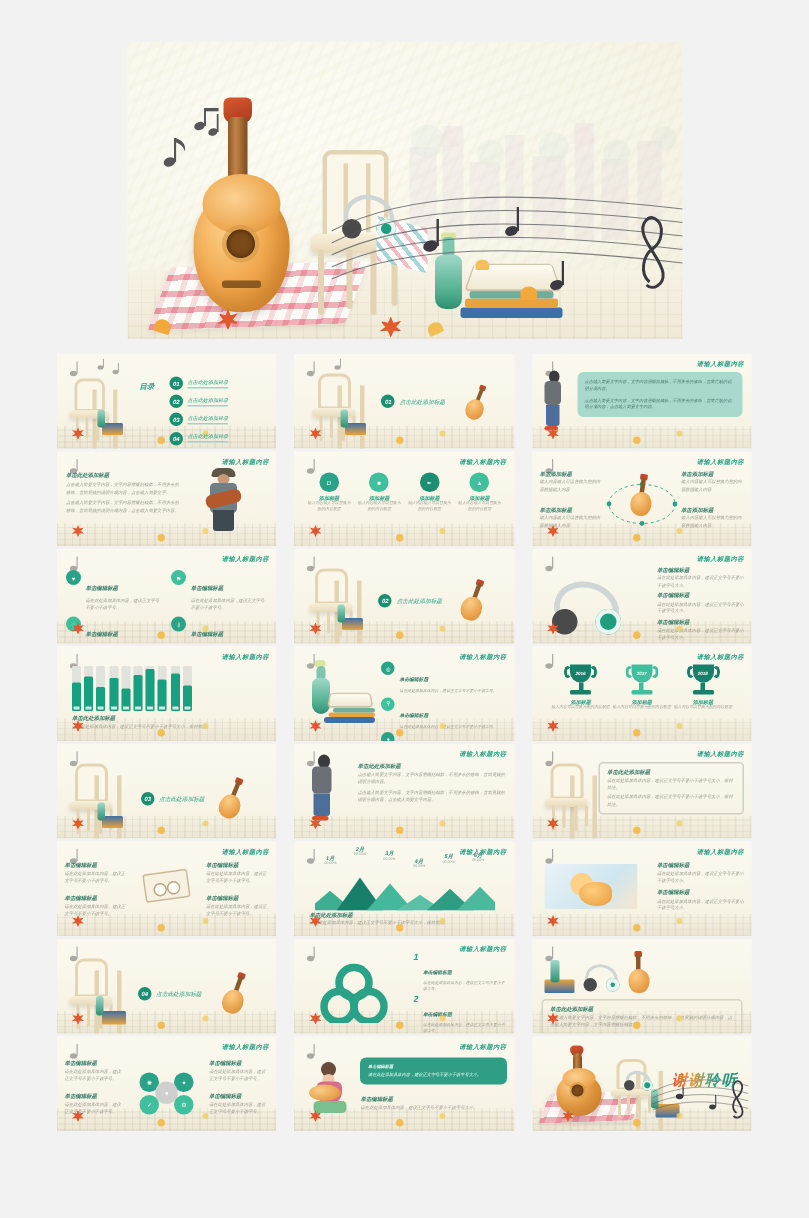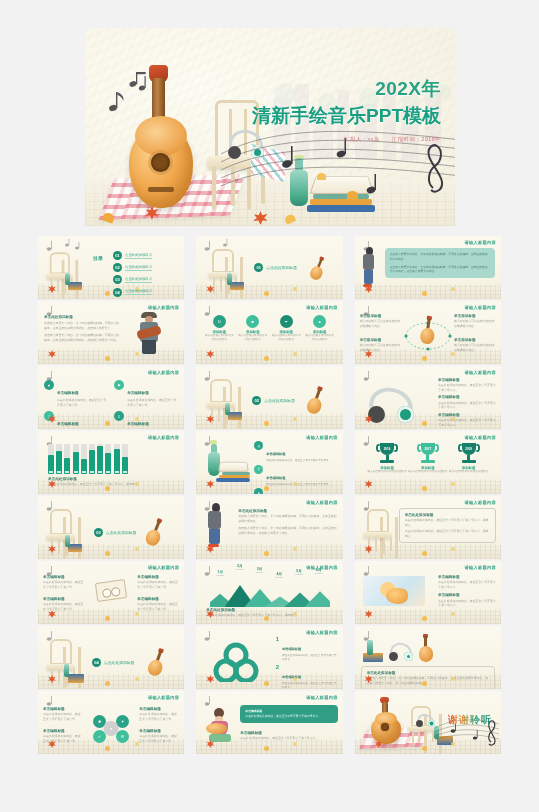--- a/index.html
+++ b/index.html
@@ -150,21 +150,21 @@
     text-shadow:0 1px 0 rgba(255,255,255,.8);
   }
   .t-sub{
     margin-top:7px; font-size:5.5px; color:#cf7a86; letter-spacing:.4px; white-space:nowrap;
   }
   .t-sub span{ margin-left:10px; }
 
   
   .grid{
     position:absolute; left:38px; top:236px; width:463px;
-    display:grid; grid-template-columns:repeat(3,1fr); gap:2px 12px;
+    display:grid; grid-template-columns:repeat(3,1fr); gap:2px 12px;font-style:italic;
   }
   .slide{
     position:relative; width:100%; height:63px; overflow:hidden;
     background:linear-gradient(180deg,#fbf9ef 0%,#f7f4e6 70%,#f2efe0 100%);
   }
   .slide .gnd{
     position:absolute; left:0; bottom:0; width:100%; height:15px;
     background:linear-gradient(180deg,rgba(245,241,228,0),#efeada 60%,#ece6d4);
   }
   .slide .gnd:after{
@@ -366,28 +366,20 @@
         <rect x="13" y="20" width="1.4" height="16"></rect>
         <path d="M14.4 20 q7 3 6 9 q-2-5-6-6z"></path>
         <ellipse cx="30" cy="12" rx="3.6" ry="2.7" transform="rotate(-20 30 12)"></ellipse>
         <rect x="33" y="0" width="1.3" height="12"></rect>
         <ellipse cx="39" cy="16" rx="3.2" ry="2.4" transform="rotate(-20 39 16)"></ellipse>
         <rect x="41.5" y="4" width="1.2" height="12"></rect>
         <rect x="33" y="0" width="9.7" height="2.2"></rect>
       </g>
     </svg>
 
-    <div class="title-wrap">
-      <div class="t-year">202X年</div>
-      <div class="t-main">清新手绘音乐PPT模板</div>
-      <div class="t-sub">
-        <span>汇报人：xx岛</span>
-        <span>汇报时间：2018年</span>
-      </div>
-    </div>
   </div>
 
   <div class="grid">
 
     <div class="slide">
       <div class="gnd"></div>
         <div class="vill"></div>
       <svg class="notes" viewBox="0 0 42 13">
           <g fill="#6a6a6a">
             <ellipse cx="6" cy="10" rx="2.4" ry="1.8"></ellipse>

